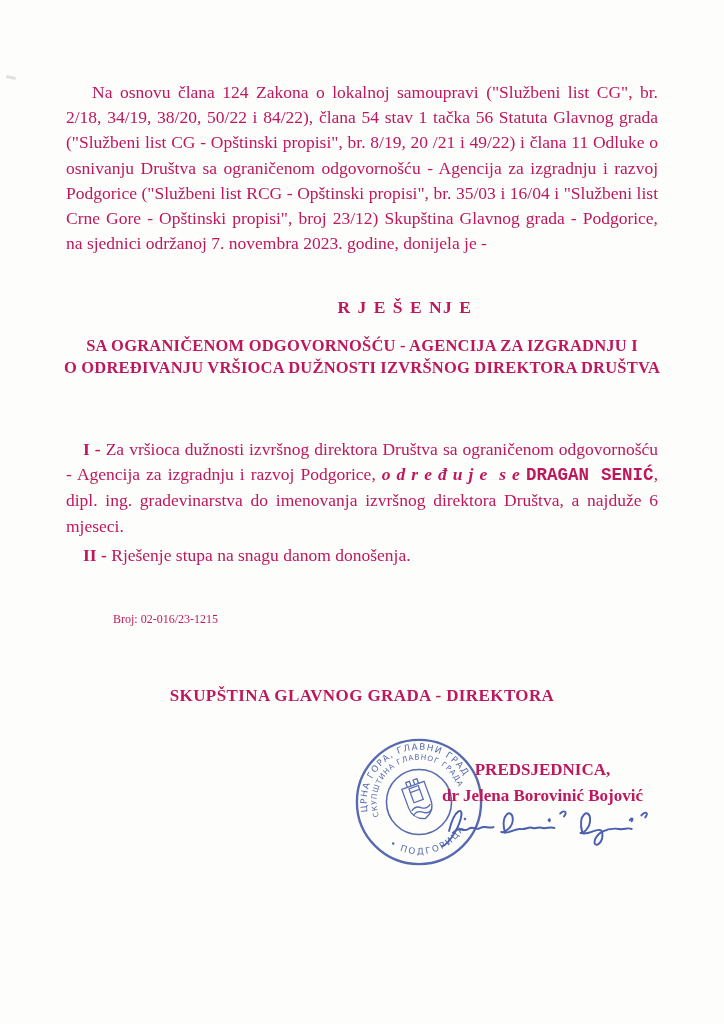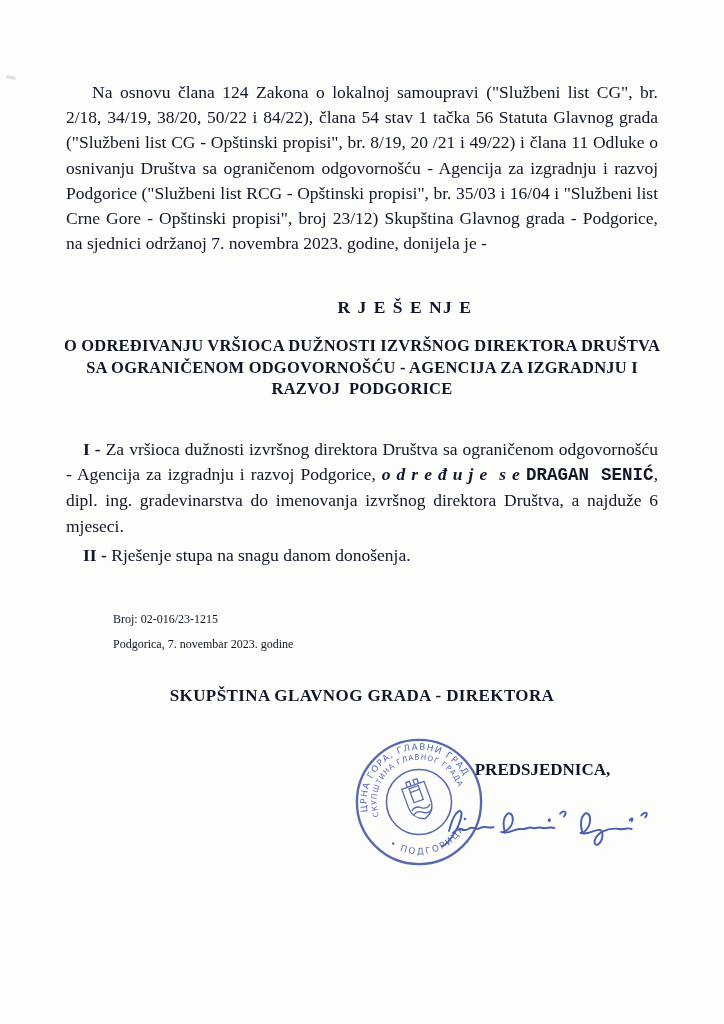--- a/index.html
+++ b/index.html
@@ -7,21 +7,21 @@
     padding: 0;
     background: #ffffff;
   }
   .page {
     position: relative;
     width: 724px;
     height: 1024px;
     background: #fdfdfb;
     overflow: hidden;
     font-family: "Liberation Serif", "DejaVu Serif", serif;
-    color: #0f172a;
+    color: #be185d;
   }
   .abs { position: absolute; }
 
   .scan-artifact {
     left: 6px; top: 76px; width: 10px; height: 3px;
     background: #d9d9d3; border-radius: 2px;
     transform: rotate(12deg); opacity: .8;
   }
 
   .intro {
@@ -96,32 +96,30 @@
 
 <div class="page">
 
   <div class="abs scan-artifact"></div>
 
   <p class="abs intro">Na osnovu člana 124 Zakona o lokalnoj samoupravi ("Službeni list CG", br. 2/18, 34/19, 38/20, 50/22 i 84/22), člana 54 stav 1 tačka 56 Statuta Glavnog grada ("Službeni list CG - Opštinski propisi", br. 8/19, 20 /21 i 49/22) i člana 11 Odluke o osnivanju Društva sa ograničenom odgovornošću - Agencija za izgradnju i razvoj Podgorice ("Službeni list RCG - Opštinski propisi", br. 35/03 i 16/04 i "Službeni list Crne Gore - Opštinski propisi", broj 23/12) Skupština Glavnog grada - Podgorice, na sjednici održanoj 7. novembra 2023. godine, donijela je -</p>
 
   <h1 class="abs decision-heading">R J E Š E NJ E</h1>
 
   <div class="abs decision-title">
+    <div>SA OGRANIČENOM ODGOVORNOŠĆU - AGENCIJA ZA IZGRADNJU I</div>
     <div>O ODREĐIVANJU VRŠIOCA DUŽNOSTI IZVRŠNOG DIREKTORA DRUŠTVA</div>
-    <div>SA OGRANIČENOM ODGOVORNOŠĆU - AGENCIJA ZA IZGRADNJU I</div>
-    <div class="keep-spaces">RAZVOJ  PODGORICE</div>
   </div>
 
   <p class="abs item"><span class="numeral">I -</span><span> Za vršioca dužnosti izvršnog direktora Društva sa ograničenom odgovornošću - Agencija za izgradnju i razvoj Podgorice, </span><span class="emphasis keep-spaces">o d r e đ u j e  s e</span> <span class="person-name">DRAGAN SENIĆ</span><span>, dipl. ing. gradevinarstva do imenovanja izvršnog direktora Društva, a najduže 6 mjeseci.</span></p>
 
   <p class="abs item item2"><span class="numeral">II -</span><span> Rješenje stupa na snagu danom donošenja.</span></p>
 
   <div class="abs ref-block">
     <div>Broj: 02-016/23-1215</div>
-    <div>Podgorica, 7. novembar 2023. godine</div>
   </div>
 
   <div class="abs issuer">SKUPŠTINA GLAVNOG GRADA - DIREKTORA</div>
 
   <svg class="abs stamp-svg" viewBox="0 0 140 140" xmlns="http://www.w3.org/2000/svg">
     <defs>
       <path id="arcTop" d="M 70 70 m -53 0 a 53 53 0 1 1 106 0"></path>
       <path id="arcBottom" d="M 70 70 m -53 0 a 53 53 0 1 0 106 0"></path>
       <path id="arcInner" d="M 70 70 m -43 0 a 43 43 0 1 1 86 0"></path>
     </defs>
@@ -146,20 +144,21 @@
         <rect x="65" y="58" width="10" height="11"></rect>
         <path d="M65 58 L65 54 L75 54 L75 58"></path>
         <path d="M60 76 q5 -4 10 0 q5 4 10 0"></path>
         <path d="M60 81 q5 -4 10 0 q5 4 10 0"></path>
       </g>
     </g>
   </svg>
 
   <div class="abs sig-text">
     <div>PREDSJEDNICA,</div>
+    <div>dr Jelena Borovinić Bojović</div>
   </div>
 
   <svg class="abs signature-svg" viewBox="0 0 230 60" xmlns="http://www.w3.org/2000/svg">
     <g stroke="#4a5fb0" stroke-width="2" fill="none" stroke-linecap="round" stroke-linejoin="round">
       <path d="M10 32 C16 8 26 6 22 20 C18 34 8 46 3 48"></path>
       <path d="M14 34 C22 26 24 34 30 30 C36 26 36 32 42 29 C48 26 50 30 56 28"></path>
       <path d="M68 34 C62 14 76 8 76 20 C76 30 66 34 64 33 C72 36 78 29 84 30 C90 31 92 27 97 29 C101 30 103 27 107 29 C111 30 115 27 119 29"></path>
       <path d="M113 21 C114 19 115 20 114 22"></path>
       <path d="M125 14 C129 10 133 12 129 17"></path>
       <path d="M148 34 C142 14 156 8 156 20 C156 30 148 35 146 34 C154 37 160 30 166 31 C170 32 170 42 164 46 C158 48 160 38 168 33 C174 30 180 29 186 30 C192 31 194 28 199 30"></path>

